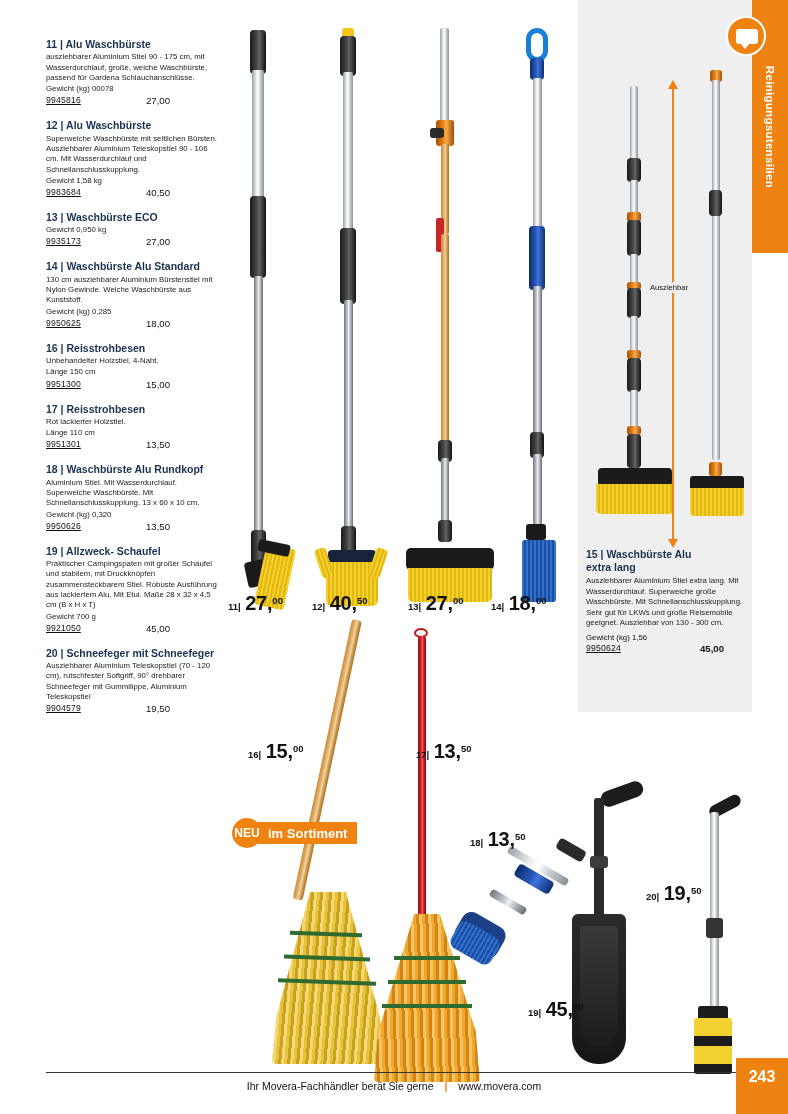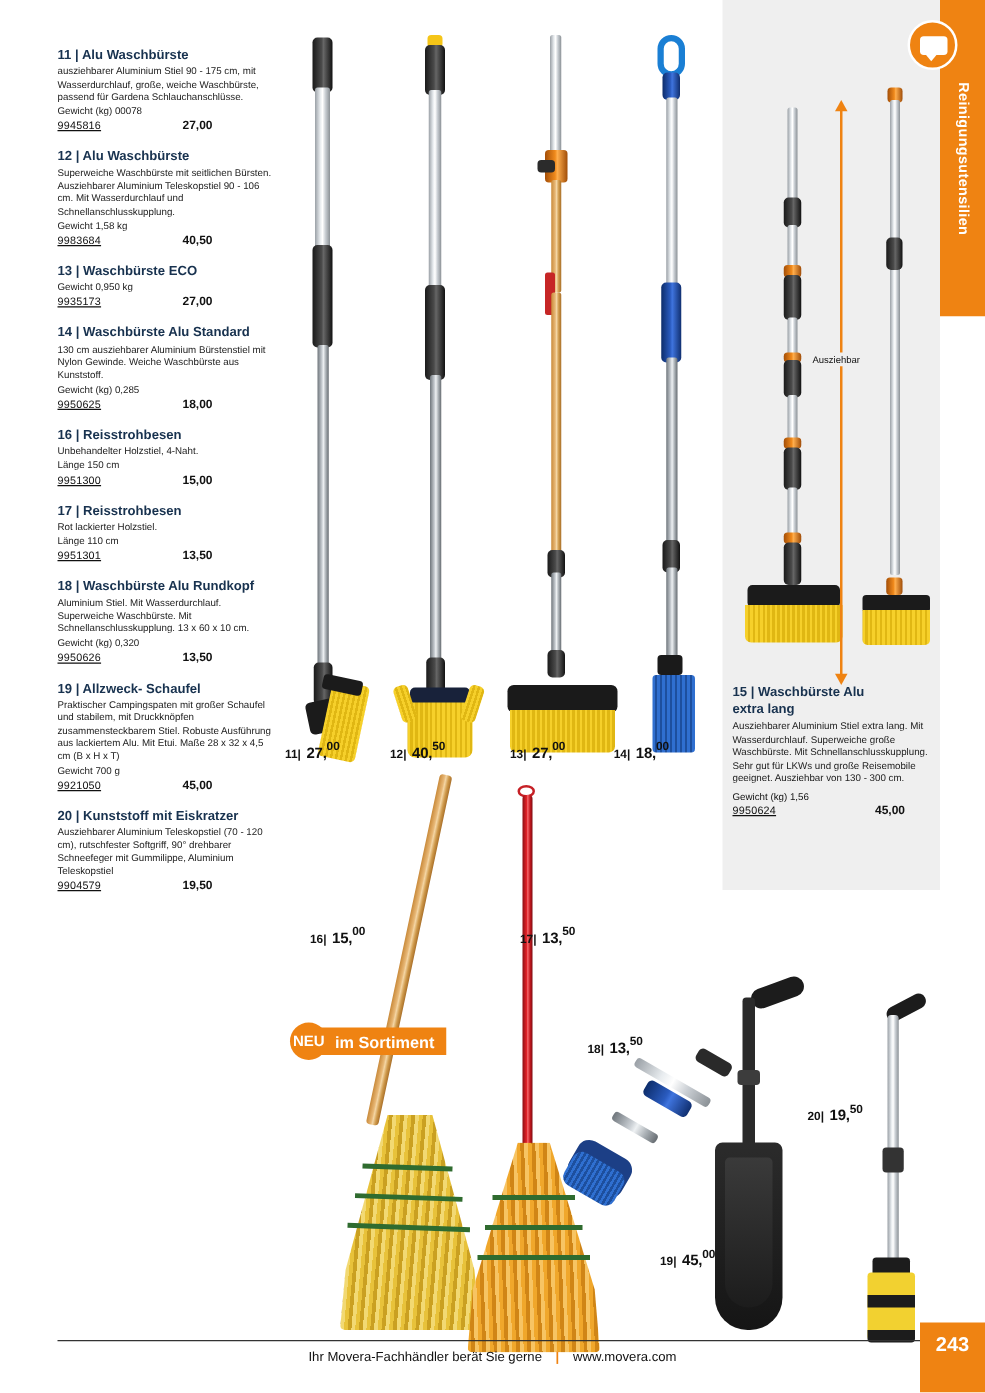--- a/index.html
+++ b/index.html
@@ -38,21 +38,21 @@
     line-height:1.3;
     color:#222;
   }
   .price-row {
     display:flex;
     justify-content:flex-start;
     font-size:8.6px;
     margin-top:1px;
   }
   .artno { width:96px; text-align:left; letter-spacing:.2px;text-decoration:underline; }
-  .price { font-weight:bold; font-size:9.6px; padding-left:4px; }
+  .price { font-weight:normal; font-size:9.6px; padding-left:4px; }
 
   
   .side-tab {
     position:absolute;
     right:0; top:0;
     width:36px; height:253px;
     background:#ef8312;
   }
   .side-tab .tab-text {
     position:absolute;
@@ -155,21 +155,21 @@
   }
 
   
   .callout {
     position:absolute;
     font-weight:bold;
     white-space:nowrap;
     color:#111;
   }
   .callout .num { font-size:9.5px; font-weight:bold; }
-  .callout .big { font-size:12px; font-weight:bold; letter-spacing:-.2px; }
+  .callout .big { font-size:20px; font-weight:bold; letter-spacing:-.2px; }
   .callout .cents { font-size:9.5px; vertical-align:super; }
 
   
   .neu-badge {
     position:absolute;
     left:232px; top:820px;
     width:152px; height:26px;
   }
   .neu-circle {
     position:absolute;
@@ -553,21 +553,21 @@
     <div class="item-desc">Praktischer Campingspaten mit großer Schaufel und stabilem, mit Druckknöpfen zusammensteckbarem Stiel. Robuste Ausführung aus lackiertem Alu. Mit Etui. Maße 28 x 32 x 4,5 cm (B x H x T)</div>
     <div class="item-weight">Gewicht 700 g</div>
     <div class="price-row">
       <span class="artno">9921050</span>
       <span class="price">45,00</span>
     </div>
   </div>
 
   <div class="item">
     <div class="item-title">
-      <span>20</span> | <span>Kunststoff mit Eiskratzer</span>
+      <span>20</span> | <span>Schneefeger mit Schneefeger</span>
     </div>
     <div class="item-desc">Ausziehbarer Aluminium Teleskopstiel (70 - 120 cm), rutschfester Softgriff, 90° drehbarer Schneefeger mit Gummilippe, Aluminium Teleskopstiel</div>
     <div class="price-row">
       <span class="artno">9904579</span>
       <span class="price">19,50</span>
     </div>
   </div>
 
 </div>
 

